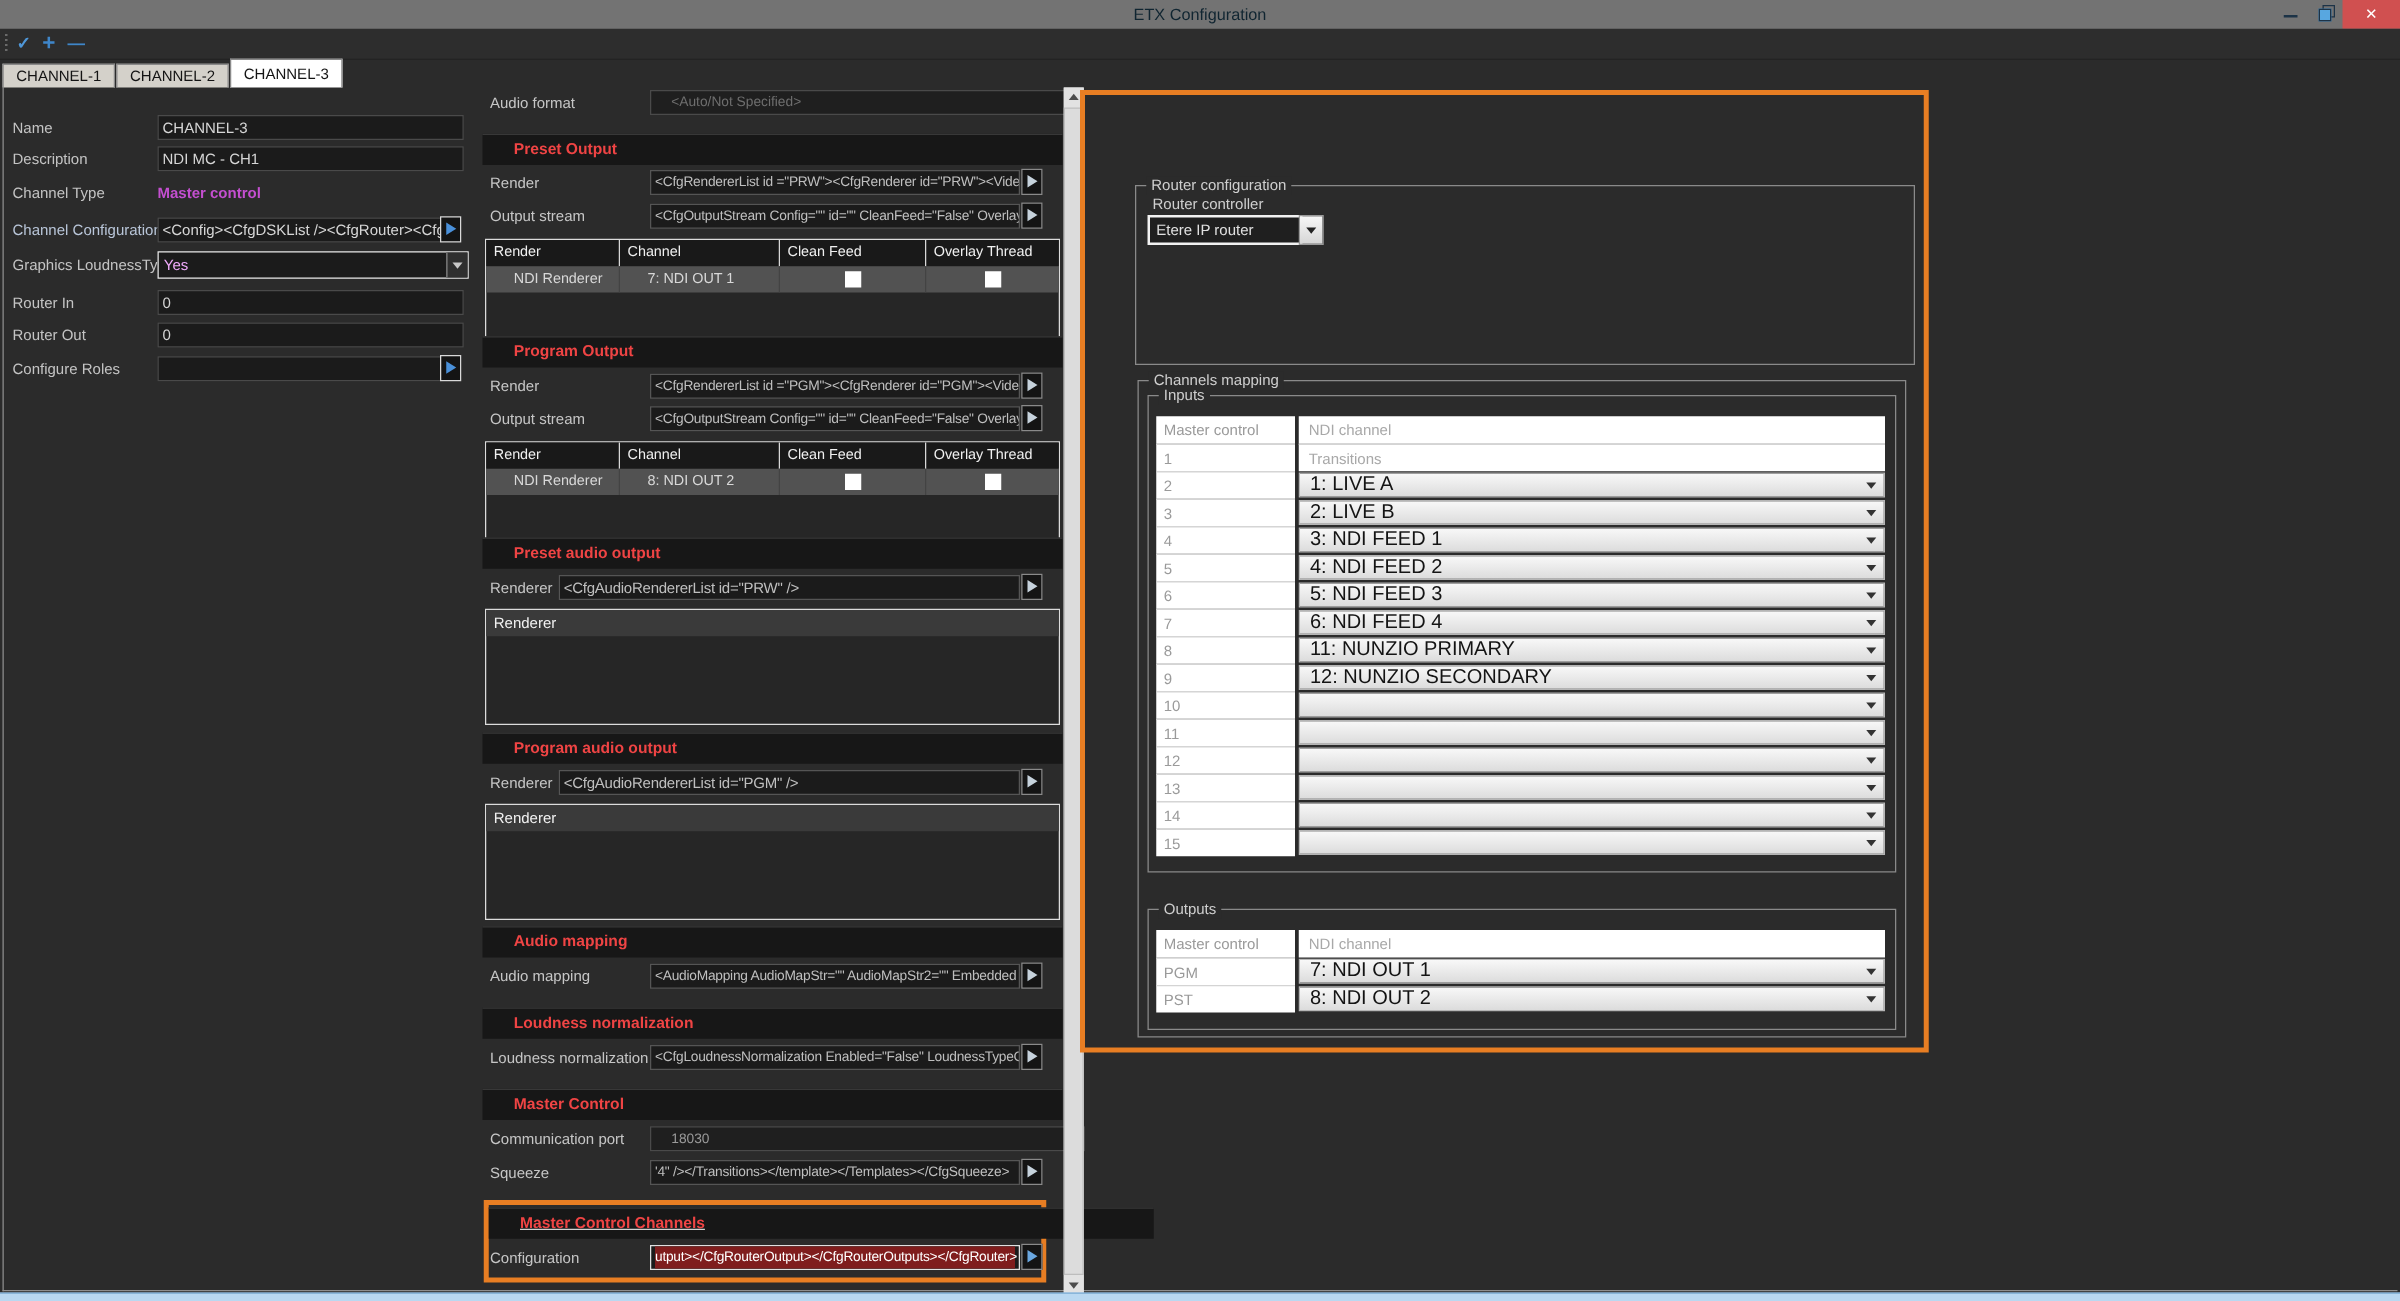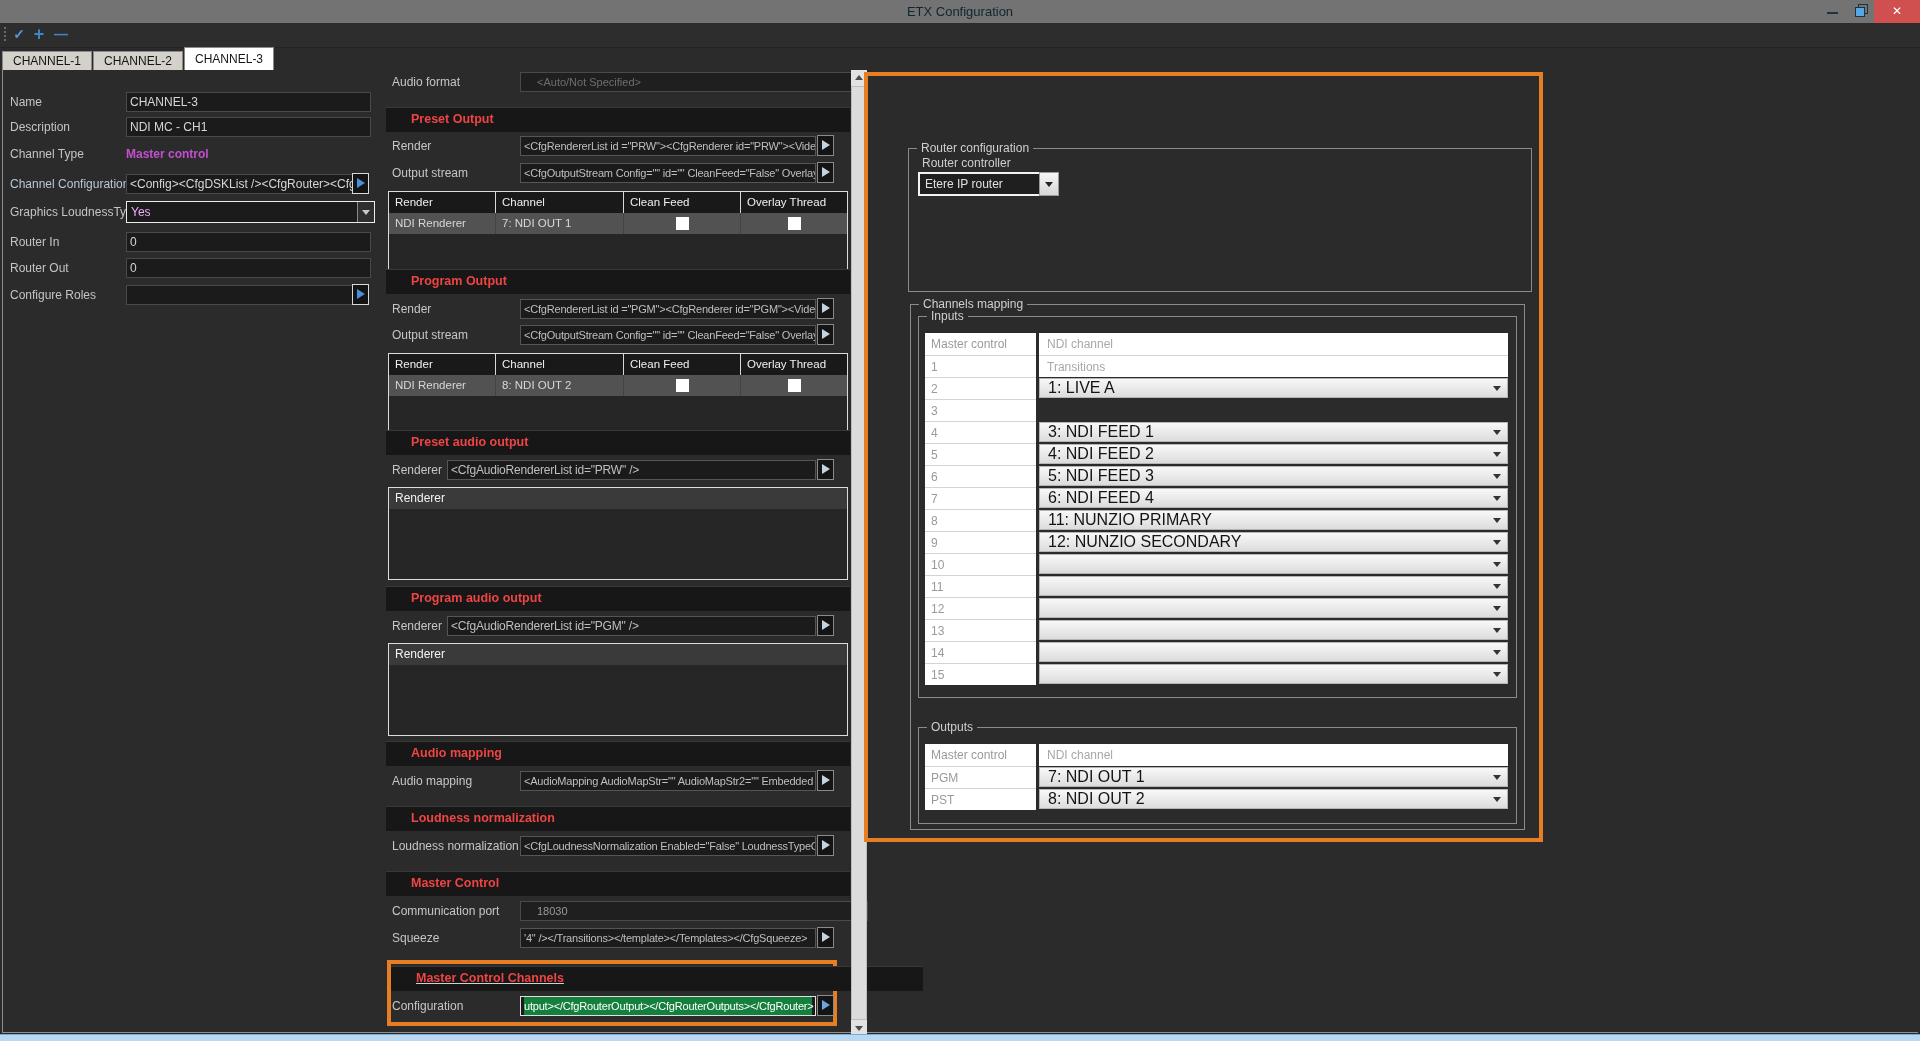--- a/index.html
+++ b/index.html
@@ -63,29 +63,29 @@
                 border-right:4px solid transparent;border-top:5px solid #6e6e6e;}
   .m-arrow{left:431px;}
   .m-arrow .tri{border-left-color:#c6d2dc;}
   .m-arrow{border-color:#8a8a8a;}
   .mtable{position:absolute;left:2px;width:458px;border:1px solid #dcdcdc;background:#262626;}
   .mt-head{display:flex;height:21px;background:#191919;color:#f0f0f0;font-size:11.5px;}
   .mt-head div{line-height:21px;padding-left:6px;box-sizing:border-box;}
   .mt-head div+div{border-left:1px solid #d8d8d8;}
   .c1{width:106px;} .c2{width:128px;} .c3{width:117px;} .c4{flex:1;}
   .mt-row{display:flex;height:21px;background:#525252;color:#d8d8d8;font-size:11.5px;}
-  .mt-row div{line-height:21px;padding-left:6px;box-sizing:border-box;}
+  .mt-row div{line-height:21px;padding-left:22px;box-sizing:border-box;}
   .mt-row div+div{border-left:1px solid #434343;}
   .mt-row .cbcell{display:flex;justify-content:center;align-items:center;padding-left:0;}
   .cb{width:13px;height:13px;background:#ffffff;display:inline-block;}
   .mt-empty{height:37px;}
   .rlist{position:absolute;left:2px;width:458px;border:1px solid #dcdcdc;background:#262626;}
   .rl-head{height:21px;background:#3a3a3a;color:#f2f2f2;font-size:12px;line-height:21px;padding-left:6px;}
   .rl-body{height:70px;}
-  .sel-text{display:block;background:#15803d;color:#ffffff;height:18px;}
+  .sel-text{display:block;background:#7f1d1d;color:#ffffff;height:18px;}
   .mcc-orange{position:absolute;left:1px;top:890px;width:450px;height:66px;border:4px solid #e87e23;box-sizing:border-box;}
   
   .vsb{position:absolute;left:851px;top:70px;width:16px;height:966px;background:#f0f0f0;}
   .vsb-up,.vsb-down{position:absolute;left:0;width:16px;height:16px;background:#e2e2e2;}
   .vsb-up{top:0;} .vsb-down{bottom:0;}
   .vsb-up .t{position:absolute;left:4px;top:5px;width:0;height:0;border-left:4px solid transparent;
              border-right:4px solid transparent;border-bottom:5px solid #4c4c4c;}
   .vsb-down .t{position:absolute;left:4px;top:6px;width:0;height:0;border-left:4px solid transparent;
              border-right:4px solid transparent;border-top:5px solid #4c4c4c;}
   .vsb-thumb{position:absolute;left:0;top:16px;width:14px;height:932px;background:#dcdcdc;border:1px solid #bdbdbd;}
@@ -379,20 +379,24 @@
   </div>
   <div class="in-row">
     <div class="in-num">2</div>
     <div class="in-combo">
         <span class="txt">1: LIVE A</span>
         <span class="chev"></span>
       </div>
   </div>
   <div class="in-row">
     <div class="in-num">3</div>
+    <div class="in-combo">
+        <span class="txt">2: LIVE B</span>
+        <span class="chev"></span>
+      </div>
   </div>
   <div class="in-row">
     <div class="in-num">4</div>
     <div class="in-combo">
         <span class="txt">3: NDI FEED 1</span>
         <span class="chev"></span>
       </div>
   </div>
   <div class="in-row">
     <div class="in-num">5</div>

